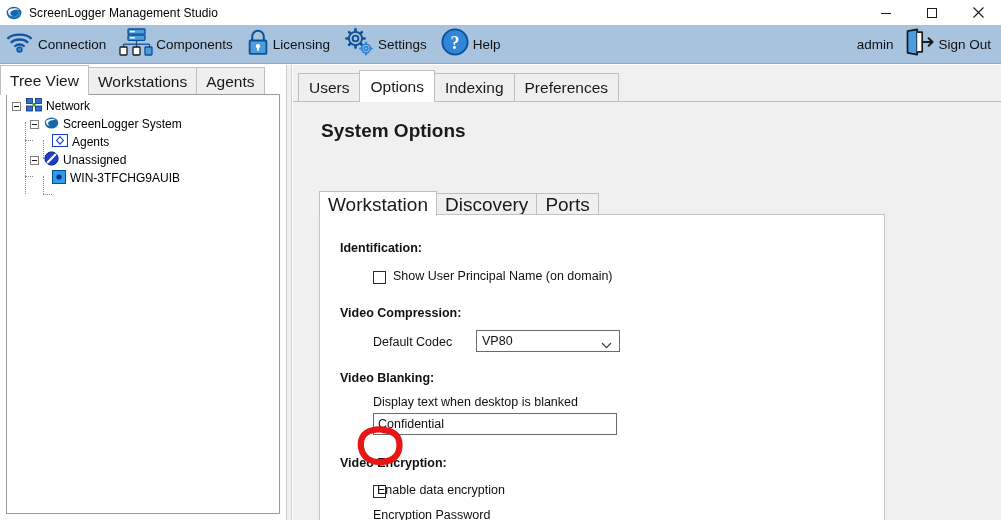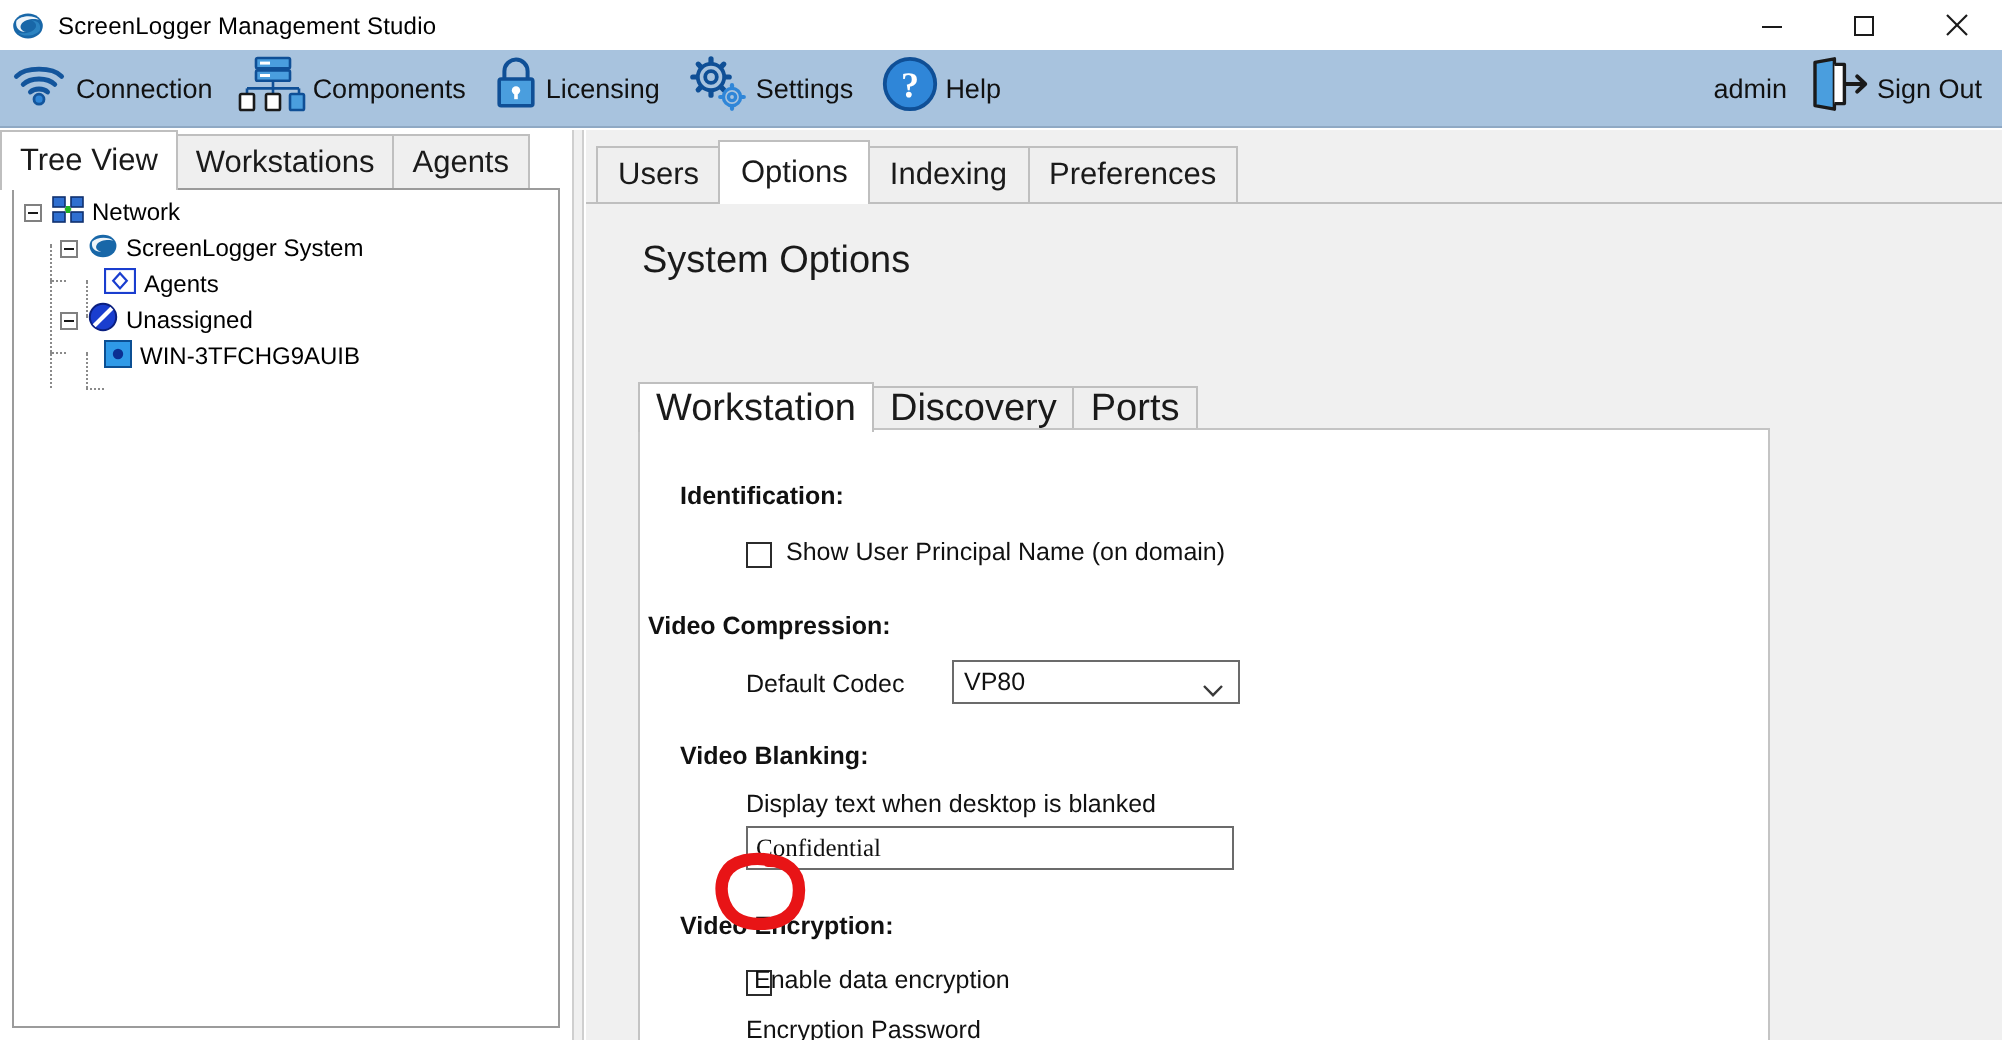--- a/index.html
+++ b/index.html
@@ -177,21 +177,21 @@
   }
   #content-area {
     position: absolute; left: 0px; top: 36px;
     width: 708px; height: 419px;
     background: #f0f0f0;
     border-top: 1px solid #bfbfbf;
   }
   #page-title {
     position: absolute; left: 28px; top: 18px;
     font-size: 19px; color: #1a1a1a;
-    font-weight: normal;
+    font-weight: bold;
   }
   #sub-tabs {
     position: absolute; left: 26px; top: 89px;
     height: 25px;
     display: flex; align-items: flex-end;
   }
   .stab {
     height: 23px;
     display: flex; align-items: flex-end;
     padding: 0 8px;
@@ -229,21 +229,21 @@
   .cbox {
     position: absolute;
     width: 13px; height: 13px;
     border: 1px solid #2b2b2b;
     background: #ffffff;
   }
   .txtinput {
     position: absolute;
     background: #ffffff;
     border: 1px solid #6b6b6b;
-    font-family: Liberation Serif, serif;
+    font-family: Liberation Sans, sans-serif;
     font-size: 12.5px;
     color: #111;
     padding: 0 4px;
     line-height: 20px;
     outline: none;
   }
   .selbox {
     position: absolute;
     background: #ffffff;
     border: 1px solid #6b6b6b;
@@ -525,21 +525,21 @@
           <span>Ports</span>
         </div>
       </div>
 
       <div id="form-panel">
 
         <div class="sect-head" style="left:20px; top:26px;">Identification:</div>
         <div class="cbox" style="left:53px; top:56px;"></div>
         <div class="field-label" style="left:73px; top:54px;">Show User Principal Name (on domain)</div>
 
-        <div class="sect-head" style="left:4px; top:91px;">Video Compression:</div>
+        <div class="sect-head" style="left:20px; top:91px;">Video Compression:</div>
         <div class="field-label" style="left:53px; top:120px;">Default Codec</div>
         <div class="selbox" style="left:156px; top:115px; width:144px; height:22px;">
           <span>VP80</span>
           <span class="sel-chevron">
             <svg width="11" height="7" viewBox="0 0 11 7">
                 <path d="M1 1 L5.5 5.6 L10 1" fill="none" stroke="#3a3a3a" stroke-width="1.2"></path>
               </svg>
           </span>
         </div>
 

